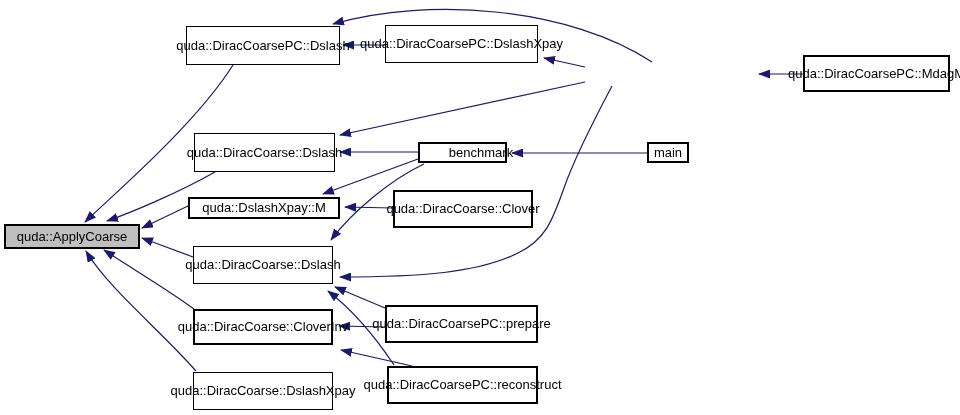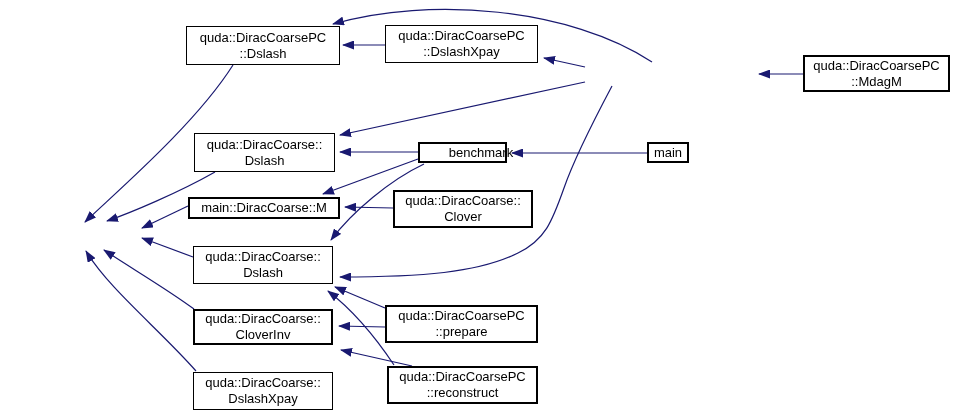--- a/index.html
+++ b/index.html
@@ -3,21 +3,21 @@
 <meta charset="utf-8">
 <style>
   html,body { margin:0; padding:0; }
   body { width:960px; height:415px; background:#ffffff; position:relative; overflow:hidden; }
   #graph { position:relative; width:960px; height:415px; background:#ffffff; }
   #edges { position:absolute; left:0; top:0; width:960px; height:415px; }
   .edge { stroke:#191970; stroke-width:1.2; fill:none; }
   .node {
     position:absolute; box-sizing:border-box;
     background:#ffffff; border:1px solid #000000;
-    display:flex; flex-direction:column; align-items:center; justify-content:center;
+    display:flex; align-items:center; justify-content:center;
     font-family:"Liberation Sans", sans-serif; font-size:13px; line-height:16px;
     color:#000000; text-align:center; white-space:nowrap;
   }
   .node.thick { border-width:2px; }
   .node.highlight { background:#bfbfbf; border-width:2px; }
   .node span { display:block; }
 </style>
 </head>
 <body>
 
@@ -45,20 +45,23 @@
     <path class="edge" marker-end="url(#arrow)" d="M418,159 L323,194"></path>
     <path class="edge" marker-end="url(#arrow)" d="M393,208 L345,207"></path>
     <path class="edge" marker-end="url(#arrow)" d="M424,164 C390,180 352,212 331,240"></path>
     <path class="edge" marker-end="url(#arrow)" d="M612,86 C586,135 572,165 564,188 C552,222 545,240 518,253 C478,273 420,277 340,277"></path>
     <path class="edge" marker-end="url(#arrow)" d="M385,308 L335,287"></path>
     <path class="edge" marker-end="url(#arrow)" d="M385,327 L339,326"></path>
     <path class="edge" marker-end="url(#arrow)" d="M394,365 C372,332 350,308 328,291"></path>
     <path class="edge" marker-end="url(#arrow)" d="M412,366 L341,350"></path>
   </svg>
 
+  <div class="node highlight" style="left:4px; top:224px; width:136px; height:25px;">
+    <span>quda::ApplyCoarse</span>
+  </div>
 
   <div class="node" style="left:186px; top:26px; width:154px; height:39px;">
     <span>quda::DiracCoarsePC</span>
     <span>::Dslash</span>
   </div>
 
   <div class="node" style="left:385px; top:25px; width:153px; height:38px;">
     <span>quda::DiracCoarsePC</span>
     <span>::DslashXpay</span>
   </div>
@@ -76,21 +79,21 @@
 
   <div class="node thick" style="left:418px; top:142px; width:89px; height:21px;padding-left:37px;">
     <span>benchmark</span>
   </div>
 
   <div class="node thick" style="left:647px; top:142px; width:42px; height:21px;">
     <span>main</span>
   </div>
 
   <div class="node thick" style="left:188px; top:197px; width:152px; height:22px;">
-    <span>main::DiracCoarse::M</span>
+    <span>quda::DslashXpay::M</span>
   </div>
 
   <div class="node thick" style="left:393px; top:190px; width:140px; height:38px;">
     <span>quda::DiracCoarse::</span>
     <span>Clover</span>
   </div>
 
   <div class="node" style="left:193px; top:246px; width:140px; height:38px;">
     <span>quda::DiracCoarse::</span>
     <span>Dslash</span>

